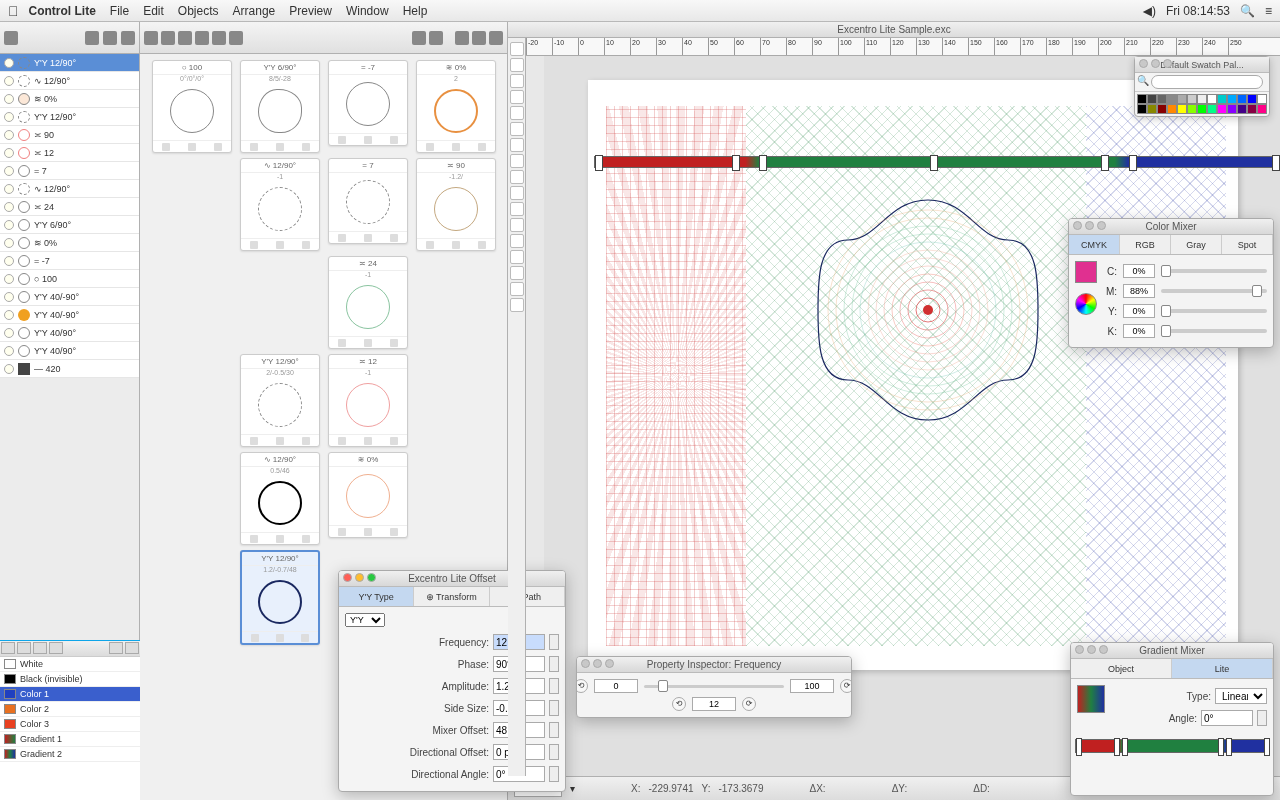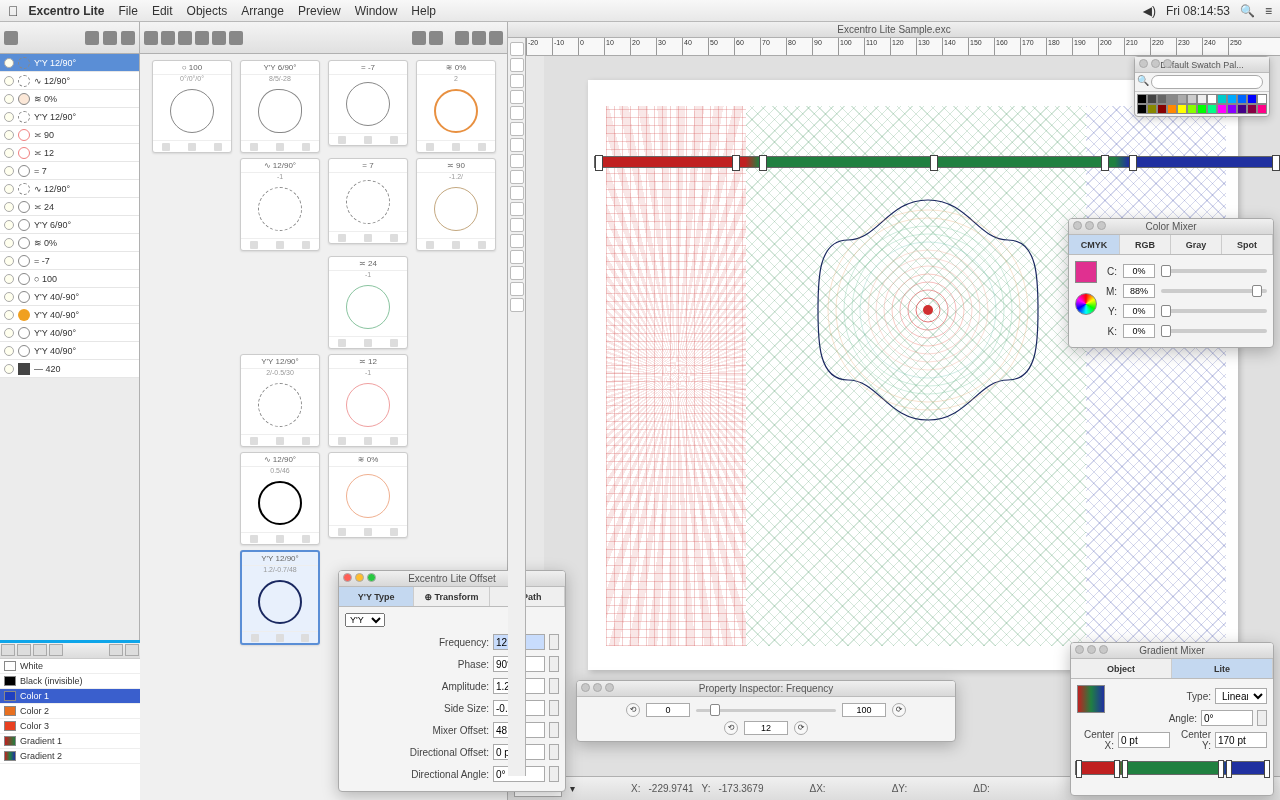--- a/index.html
+++ b/index.html
@@ -72,33 +72,33 @@
 .pattern-green { position: absolute; top: 26px; left: 158px; width: 340px; height: 540px; background: repeating-linear-gradient(45deg,#20804030 0 1px,transparent 1px 8px), repeating-linear-gradient(-45deg,#20804030 0 1px,transparent 1px 8px); }
 .pattern-blue { position: absolute; top: 26px; left: 498px; width: 140px; height: 540px; background: repeating-linear-gradient(45deg,#2030a030 0 1px,transparent 1px 8px), repeating-linear-gradient(-45deg,#2030a030 0 1px,transparent 1px 8px); }
 .center-flower { position: absolute; top: 100px; left: 210px; width: 260px; height: 260px; }
 
 
 .statusbar { position: absolute; bottom: 0; left: 508px; right: 0; height: 24px; background: linear-gradient(#f0f0f0,#dcdcdc); border-top: 1px solid #b0b0b0; display: flex; align-items: center; padding: 0 6px; gap: 8px; font-size: 10px; }
 .statusbar input { width: 48px; height: 16px; font-size: 10px; border: 1px solid #aaa; padding: 0 2px; }
 .stat-field { color: #555; }
 
 
-.swatch-panel { position: absolute; bottom: 0; left: 0; width: 140px; height: 160px; background: #fff; border-top: 3px solid #0ea5e9; }
+.swatch-panel { position: absolute; bottom: 0; left: 0; width: 140px; height: 160px; background: #fff; border-top: 1px solid #0ea5e9; }
 .swatch-toolbar { height: 16px; background: linear-gradient(#f0f0f0,#dcdcdc); border-bottom: 1px solid #ccc; display: flex; gap: 2px; padding: 1px; }
 .swatch-toolbar .sw-btn { width: 14px; height: 12px; background: #ddd; border: 1px solid #aaa; }
 .swatch-row { display: flex; align-items: center; height: 15px; padding: 0 4px; border-bottom: 1px solid #eee; font-size: 9px; gap: 4px; }
 .swatch-row.selected { background: #3a5fcd; color: #fff; }
 .sw-color { width: 12px; height: 10px; border: 1px solid #888; }
 
 
 .panel { position: absolute; background: #f4f4f4; border: 1px solid #aaa; border-radius: 4px; box-shadow: 0 4px 16px rgba(0,0,0,0.25); overflow: hidden; font-size: 10px; }
 .panel-title { height: 16px; background: linear-gradient(#f0f0f0,#d8d8d8); border-bottom: 1px solid #bbb; text-align: center; line-height: 16px; font-size: 10px; color: #555; position: relative; }
 .panel-title .dots { position: absolute; left: 4px; top: 2px; display: flex; gap: 3px; }
 .panel-title .dot { width: 9px; height: 9px; border-radius: 50%; background: #c8c8c8; border: 1px solid #aaa; }
-.panel-tabs { display: flex; height: 20px; background: #e8e8e8; border-bottom: 1px solid #bbb; font-weight: bold; }
+.panel-tabs { display: flex; height: 20px; background: #e8e8e8; border-bottom: 1px solid #bbb; }
 .panel-tab { flex: 1; text-align: center; line-height: 20px; border-right: 1px solid #ccc; font-size: 9px; background: #efefef; }
 .panel-tab.active { background: #c4d8f0; }
 .panel-body { padding: 6px; }
 .form-row { display: flex; align-items: center; height: 22px; justify-content: flex-end; gap: 4px; }
 .form-row label { flex: 1; text-align: right; font-size: 10px; color: #444; }
 .form-row input, .form-row select { width: 52px; height: 16px; font-size: 10px; border: 1px solid #aaa; padding: 0 2px; background: #fff; }
 .form-row .stepper { width: 10px; height: 16px; background: #eee; border: 1px solid #aaa; }
 
 .slider-row { display: flex; align-items: center; height: 20px; gap: 6px; }
 .slider-row label { width: 12px; text-align: right; }
@@ -114,21 +114,21 @@
 .sw-grid { display: grid; grid-template-columns: repeat(13, 1fr); gap: 0; padding: 2px; }
 .sw-cell { height: 10px; border: 1px solid #888; }
 
 
 .control-panel { top: 570px; left: 338px; width: 228px; }
 .control-panel .panel-title .dots .dot:first-child { background: #ff5f57; }
 .control-panel .panel-title .dots .dot:nth-child(2) { background: #ffbd2e; }
 .control-panel .panel-title .dots .dot:nth-child(3) { background: #28c940; }
 
 
-.prop-inspector { top: 680px; left: 576px; width: 380px; height: 62px; }
+.prop-inspector { top: 656px; left: 576px; width: 276px; height: 62px; }
 .prop-body { padding: 6px 10px; display: flex; flex-direction: column; gap: 4px; align-items: center; }
 .prop-row { display: flex; align-items: center; gap: 6px; }
 .prop-row input { width: 44px; height: 14px; font-size: 9px; border: 1px solid #aaa; text-align: center; }
 .prop-row .track { width: 140px; height: 3px; background: #ccc; position: relative; border-radius: 2px; }
 .prop-row .thumb { position: absolute; top: -5px; left: 14px; width: 10px; height: 12px; background: #fff; border: 1px solid #888; border-radius: 2px; }
 .round-btn { width: 14px; height: 14px; border: 1px solid #aaa; border-radius: 50%; background: #f8f8f8; font-size: 8px; text-align: center; line-height: 12px; }
 
 
 .color-mixer { top: 218px; right: 6px; width: 206px; z-index: 25; }
 .cm-swatch { width: 22px; height: 22px; border: 1px solid #888; background: #e03090; margin-bottom: 4px; }
@@ -138,21 +138,21 @@
 .grad-mixer { bottom: 4px; right: 6px; width: 204px; height: 154px; z-index: 25; }
 .gm-preview { width: 28px; height: 28px; background: linear-gradient(90deg,#c02020,#208040,#2030a0); border: 1px solid #888; }
 .gm-bar { height: 14px; background: linear-gradient(90deg,#c02020 0%,#c02020 22%,#208040 24%,#208040 76%,#2030a0 78%,#2030a0 100%); border: 1px solid #666; position: relative; margin: 4px; }
 .gm-bar .gstop { position: absolute; top: -2px; width: 6px; height: 18px; background: #fff; border: 1px solid #444; }
 </style>
 </head>
 <body>
 
 <div class="menubar">
   <span class="apple"></span>
-  <span class="app-name">Excentro Lite</span>
+  <span class="app-name">Control Lite</span>
   <span class="menu-item">File</span>
   <span class="menu-item">Edit</span>
   <span class="menu-item">Objects</span>
   <span class="menu-item">Arrange</span>
   <span class="menu-item">Preview</span>
   <span class="menu-item">Window</span>
   <span class="menu-item">Help</span>
   <span class="spacer"></span>
   <span class="status">◀︎)</span>
   <span class="clock">Fri 08:14:53</span>
@@ -706,30 +706,20 @@
             <label>Type:</label>
             <select><option>Linear</option></select>
           </div>
         <div class="form-row">
             <label>Angle:</label>
             <input value="0°" style="">
             <span class="stepper"></span>
           </div>
       </div>
     </div>
-    <div style="display:flex;gap:4px">
-      <div class="form-row" style="flex:1">
-          <label>Center X:</label>
-          <input value="0 pt" style="">
-        </div>
-      <div class="form-row" style="flex:1">
-          <label>Center Y:</label>
-          <input value="170 pt" style="">
-        </div>
-    </div>
   </div>
   <div class="gm-bar">
     <div class="gstop" style="left:0%"></div>
       <div class="gstop" style="left:20%"></div>
       <div class="gstop" style="left:24%"></div>
       <div class="gstop" style="left:74%"></div>
       <div class="gstop" style="left:78%"></div>
       <div class="gstop" style="left:98%"></div>
   </div>
 </div>

